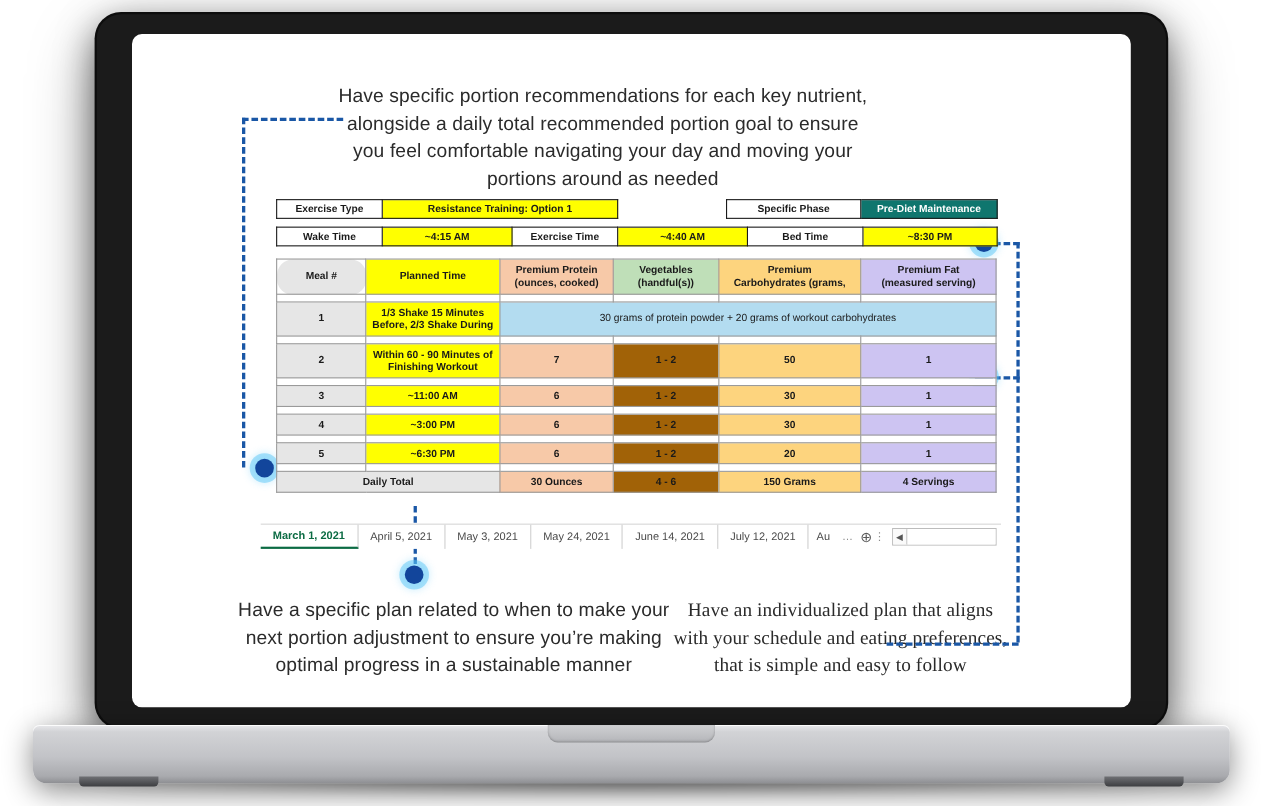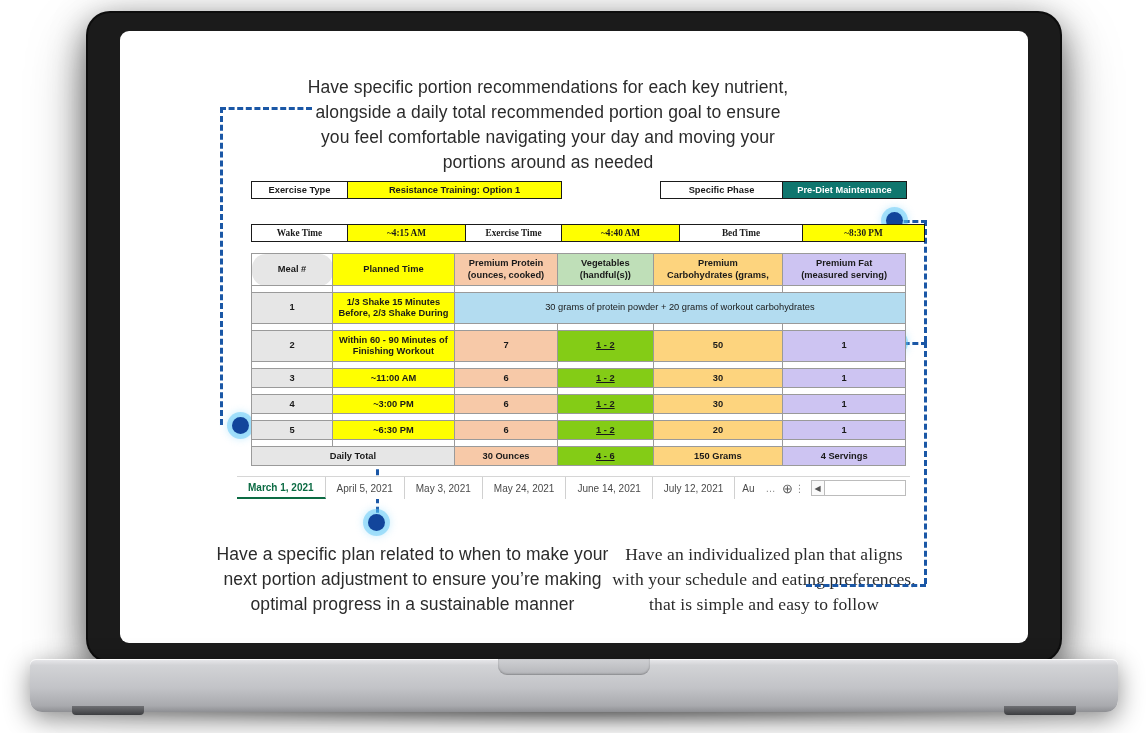--- a/index.html
+++ b/index.html
@@ -104,37 +104,37 @@
 
   
   .strip-top { width: 655px; }
   .strip-top td { height: 17px; }
   .cell-box { border: 1.6px solid #1a1a1a; }
   .yellow { background: #ffff00; }
   .white  { background: #ffffff; }
   .green  { background: #0f766e; color: #ffffff; font-weight: bold; }
   .gap    { background: transparent; border: none; }
 
-  .strip-time { width: 655px; margin-top: 25px; font-family: Liberation Serif, serif; }
+  .strip-time { width: 655px; margin-top: 7px; }
   .strip-time td { height: 17px; border: 1.6px solid #1a1a1a; }
 
   .grid { width: 655px; margin-top: 11px; border: 1.6px solid #6d6d6d; }
   .grid td { border: 1px solid #9a9a9a; }
   .hdr td { height: 32px; font-size: 9.3px; line-height: 1.2; }
   .h-grey  { background: #e6e6e6; border-radius: 14px; }
   .h-yel   { background: #ffff00; }
   .h-pch   { background: #f7c9a8; }
   .h-grn   { background: #bfdfb8; }
   .h-org   { background: #fdd47e; }
   .h-pur   { background: #cdc4f2; }
   .spacer td { height: 7px; background: #ffffff; }
   .r-grey { background: #e6e6e6; }
   .r-yel  { background: #ffff00; }
   .r-pch  { background: #f7c9a8; }
-  .r-grn  { background: #84cc16; text-decoration: underline; }
+  .r-grn  { background: #a16207; }
   .r-org  { background: #fdd47e; }
   .r-pur  { background: #cdc4f2; }
   .r-blue { background: #b3dcf0; font-weight: normal; }
   .row-tall td { height: 31px; line-height: 1.22; }
   .row-std  td { height: 19px; }
   .row-total td { height: 19px; }
 
   
   .tabbar {
     position: absolute; left: 117px; top: 445px; width: 673px; height: 23px;
@@ -207,21 +207,21 @@
         </tbody>
           </table>
 
         <table class="strip-time">
             <tbody>
           <tr>
             <td class="white" style="width:96px">Wake Time</td>
             <td class="yellow" style="width:118px">~4:15 AM</td>
             <td class="white" style="width:96px">Exercise Time</td>
             <td class="yellow" style="width:118px">~4:40 AM</td>
-            <td class="white" style="width:123px">Bed Time</td>
+            <td class="white" style="width:105px">Bed Time</td>
             <td class="yellow" style="width:122px">~8:30 PM</td>
           </tr>
         </tbody>
           </table>
 
         <table class="grid">
             <tbody>
           <tr class="hdr">
             <td class="h-grey" style="width:80px">Meal #</td>
             <td class="h-yel" style="width:120px">Planned Time</td>

